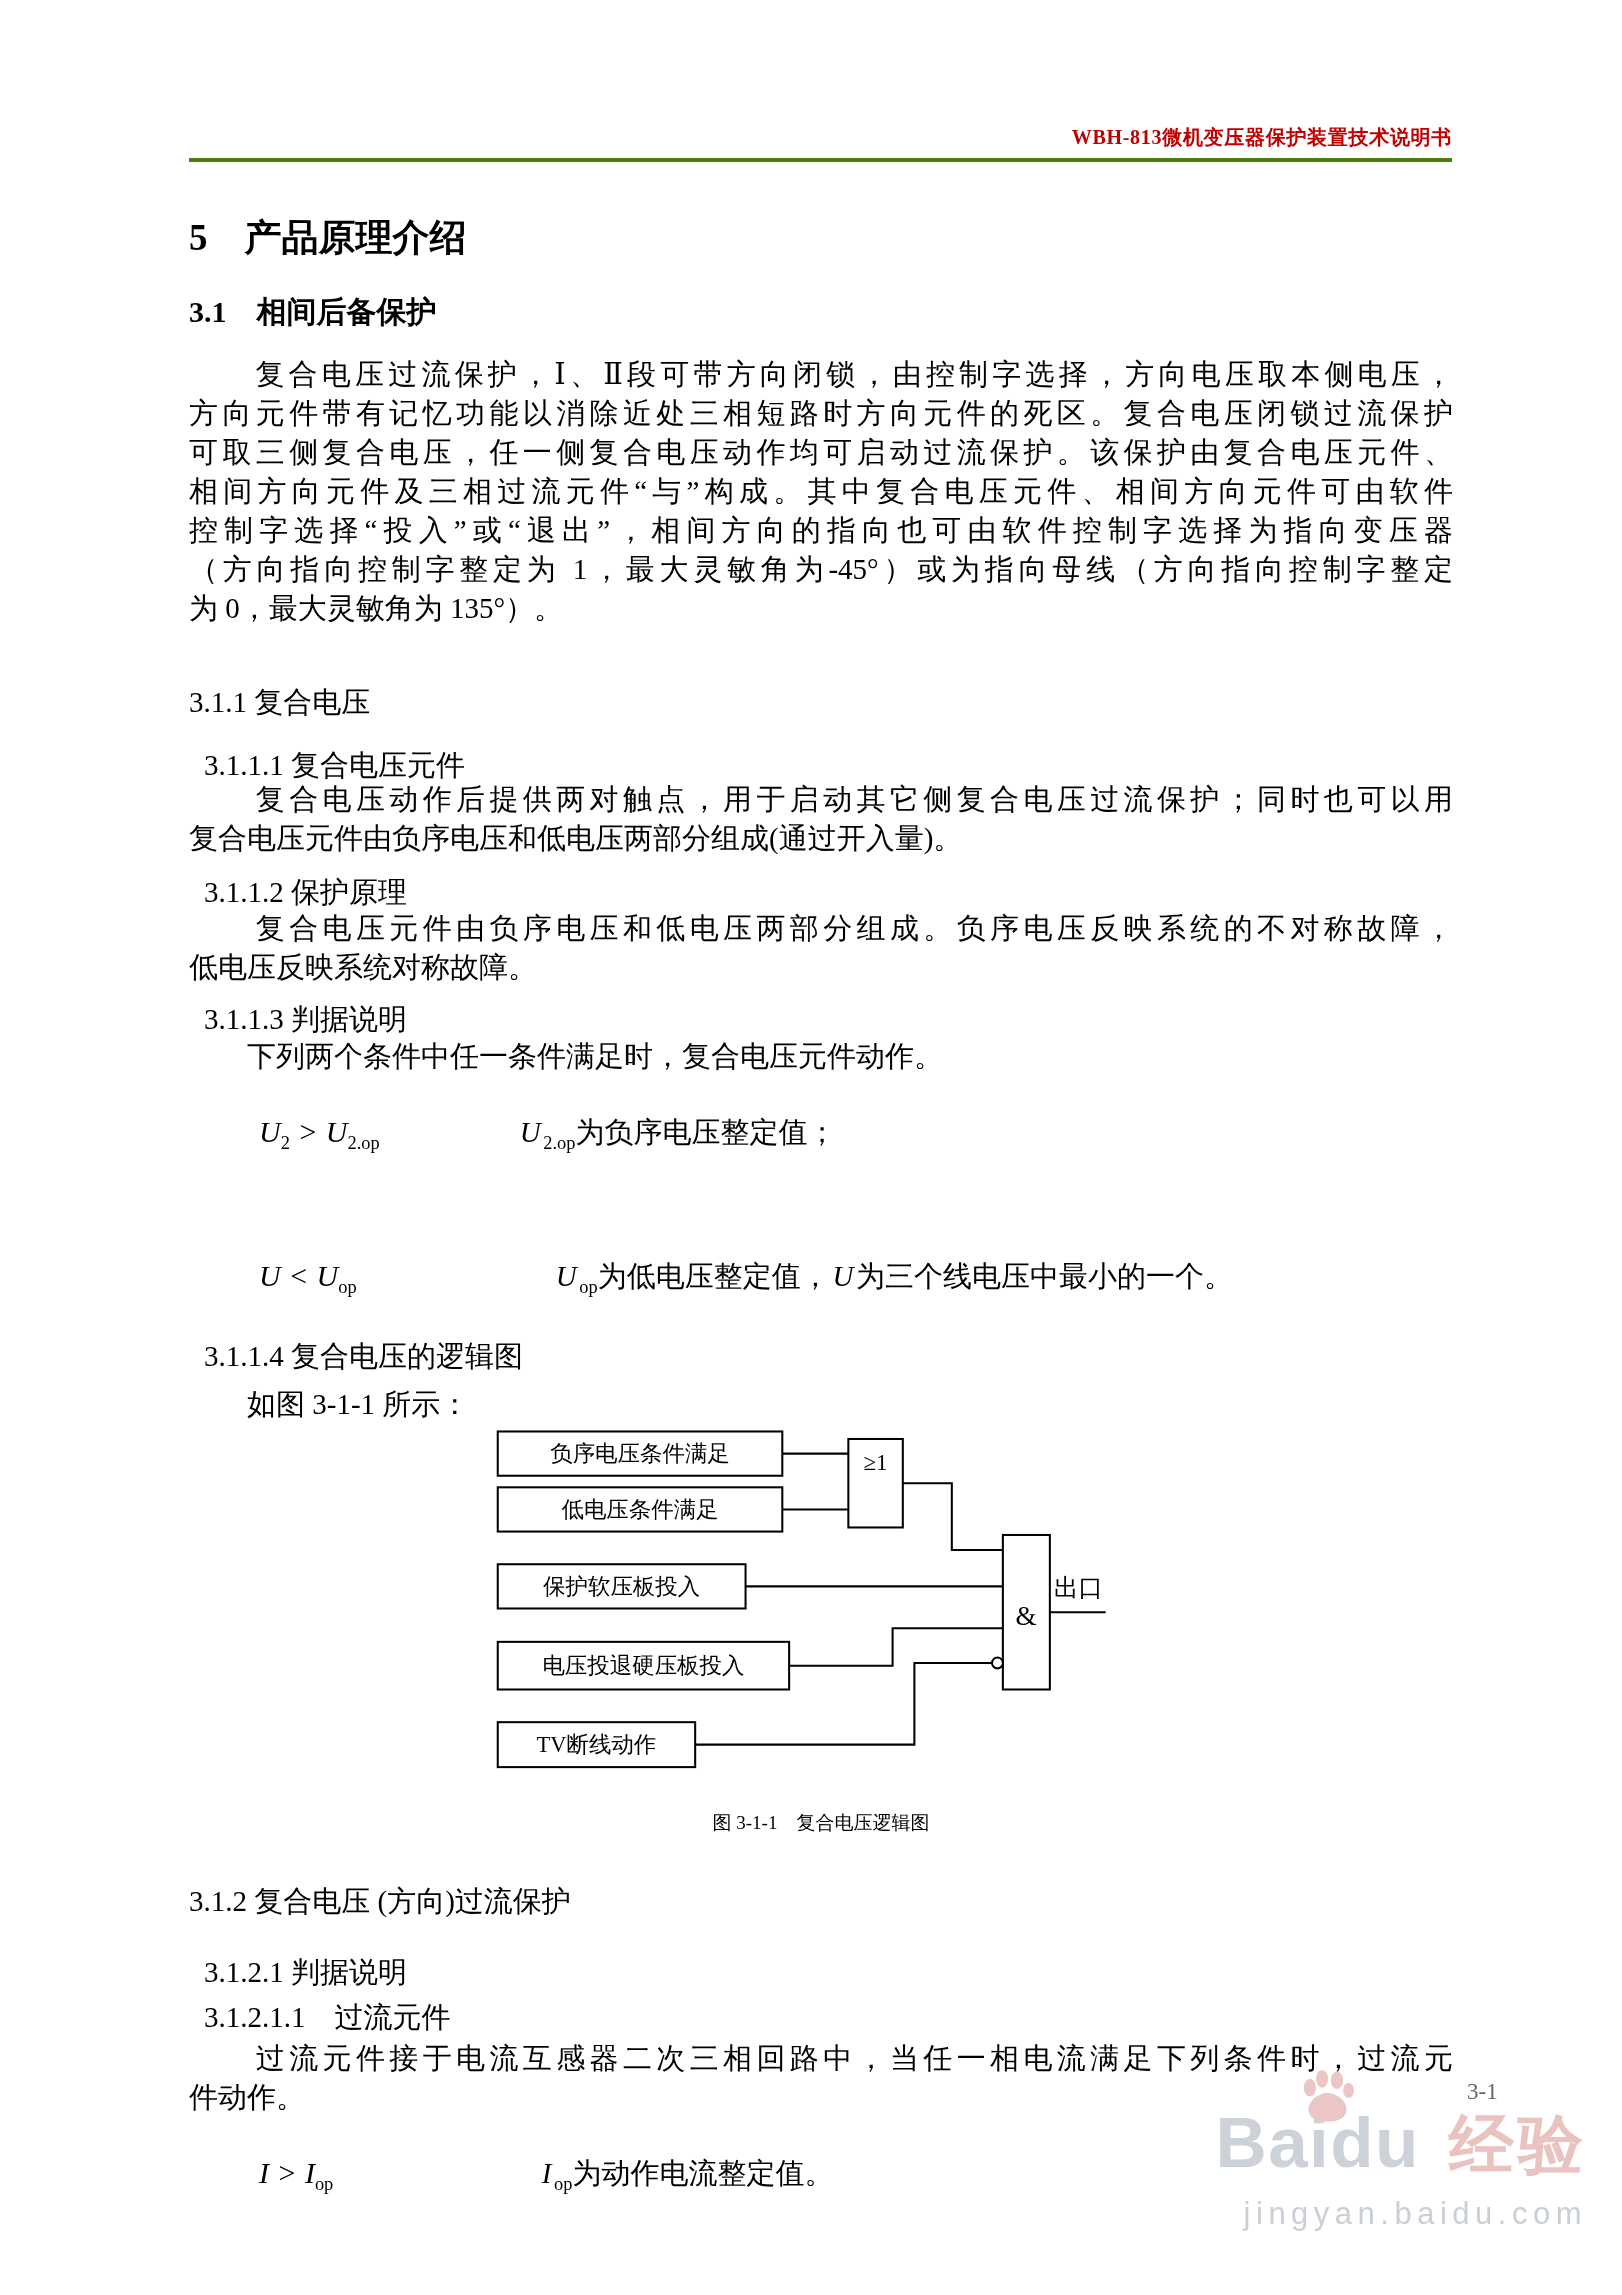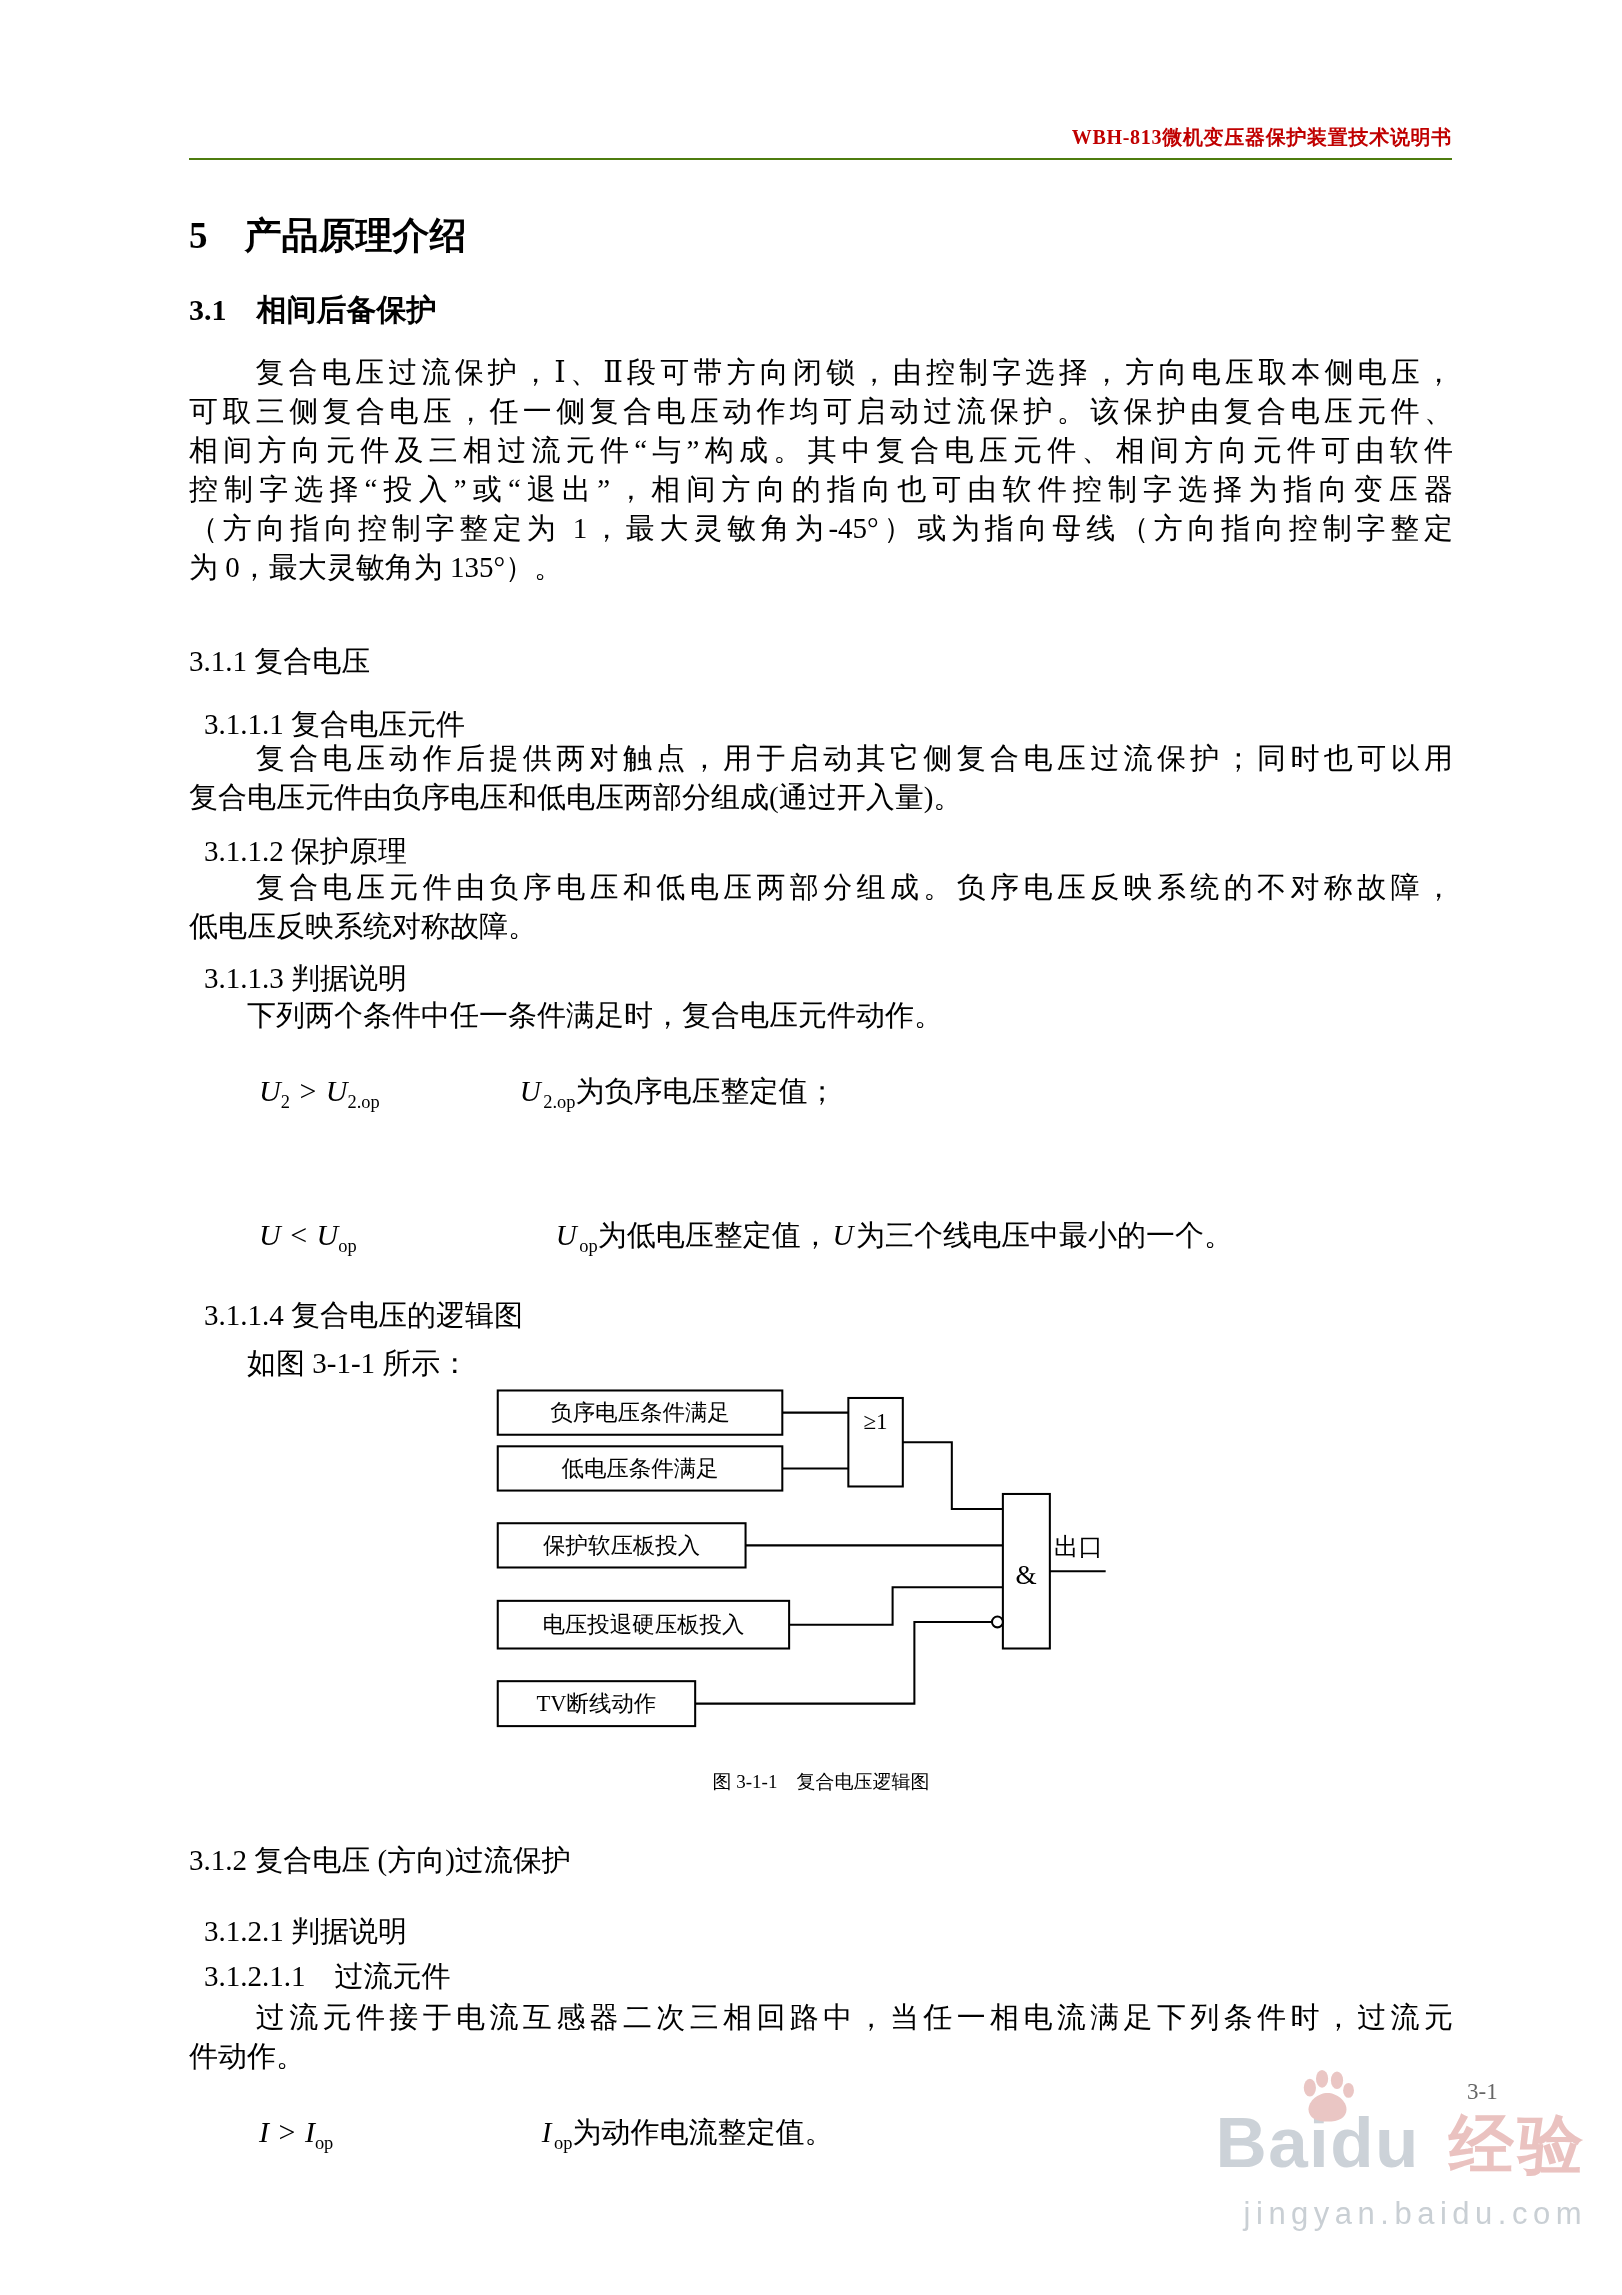--- a/index.html
+++ b/index.html
@@ -2,21 +2,21 @@
 <html style="font-size:11px"><head>
 <meta charset="utf-8">
 <style>
   * { margin:0; padding:0; box-sizing:border-box; }
   html,body { background:#ffffff; }
   body { font-family:"Liberation Serif","DejaVu Serif",serif; color:#000; }
   .page { position:relative; width:1622px; height:2295px; background:#ffffff; overflow:hidden; }
 
   
   .doc-header { margin:0 170px 0 189px; padding-top:124px; padding-bottom:6.8px;
-                border-bottom:2px solid #4d7c0f; text-align:right; }
+                border-bottom:4px solid #4d7c0f; text-align:right; }
   .doc-title { color:#c00000; font-size:20px; font-weight:bold; letter-spacing:0.7px; }
 
   
   .content { margin:0 170px 0 189px; width:1264px; }
 
   .h1 { font-size:37px; font-weight:bold; line-height:38px; margin-top:57px; }
   .h2 { font-size:30px; font-weight:bold; line-height:30px; margin-top:40px; }
   .h-num { font-size:29px; font-weight:normal; line-height:30px; }
   .indent1 { padding-left:15px; }
 
@@ -62,20 +62,21 @@
   </div>
 
   <div class="content">
 
     <div class="h1">5　产品原理介绍</div>
 
     <div class="h2">3.1　相间后备保护</div>
 
     <div class="para" style="margin-top:28px">
         <div class="pline">　　复合电压过流保护，Ⅰ、Ⅱ段可带方向闭锁，由控制字选择，方向电压取本侧电压，</div>
+        <div class="pline">方向元件带有记忆功能以消除近处三相短路时方向元件的死区。复合电压闭锁过流保护</div>
         <div class="pline">可取三侧复合电压，任一侧复合电压动作均可启动过流保护。该保护由复合电压元件、</div>
         <div class="pline">相间方向元件及三相过流元件“与”构成。其中复合电压元件、相间方向元件可由软件</div>
         <div class="pline">控制字选择“投入”或“退出”，相间方向的指向也可由软件控制字选择为指向变压器</div>
         <div class="pline">（方向指向控制字整定为 1，最大灵敏角为-45°）或为指向母线（方向指向控制字整定</div>
         <div class="pline pline-last">为 0，最大灵敏角为 135°）。</div>
       </div>
 
     <div class="h-num" style="margin-top:59px">3.1.1 复合电压</div>
 
     <div class="h-num indent1" style="margin-top:33px">3.1.1.1 复合电压元件</div>

